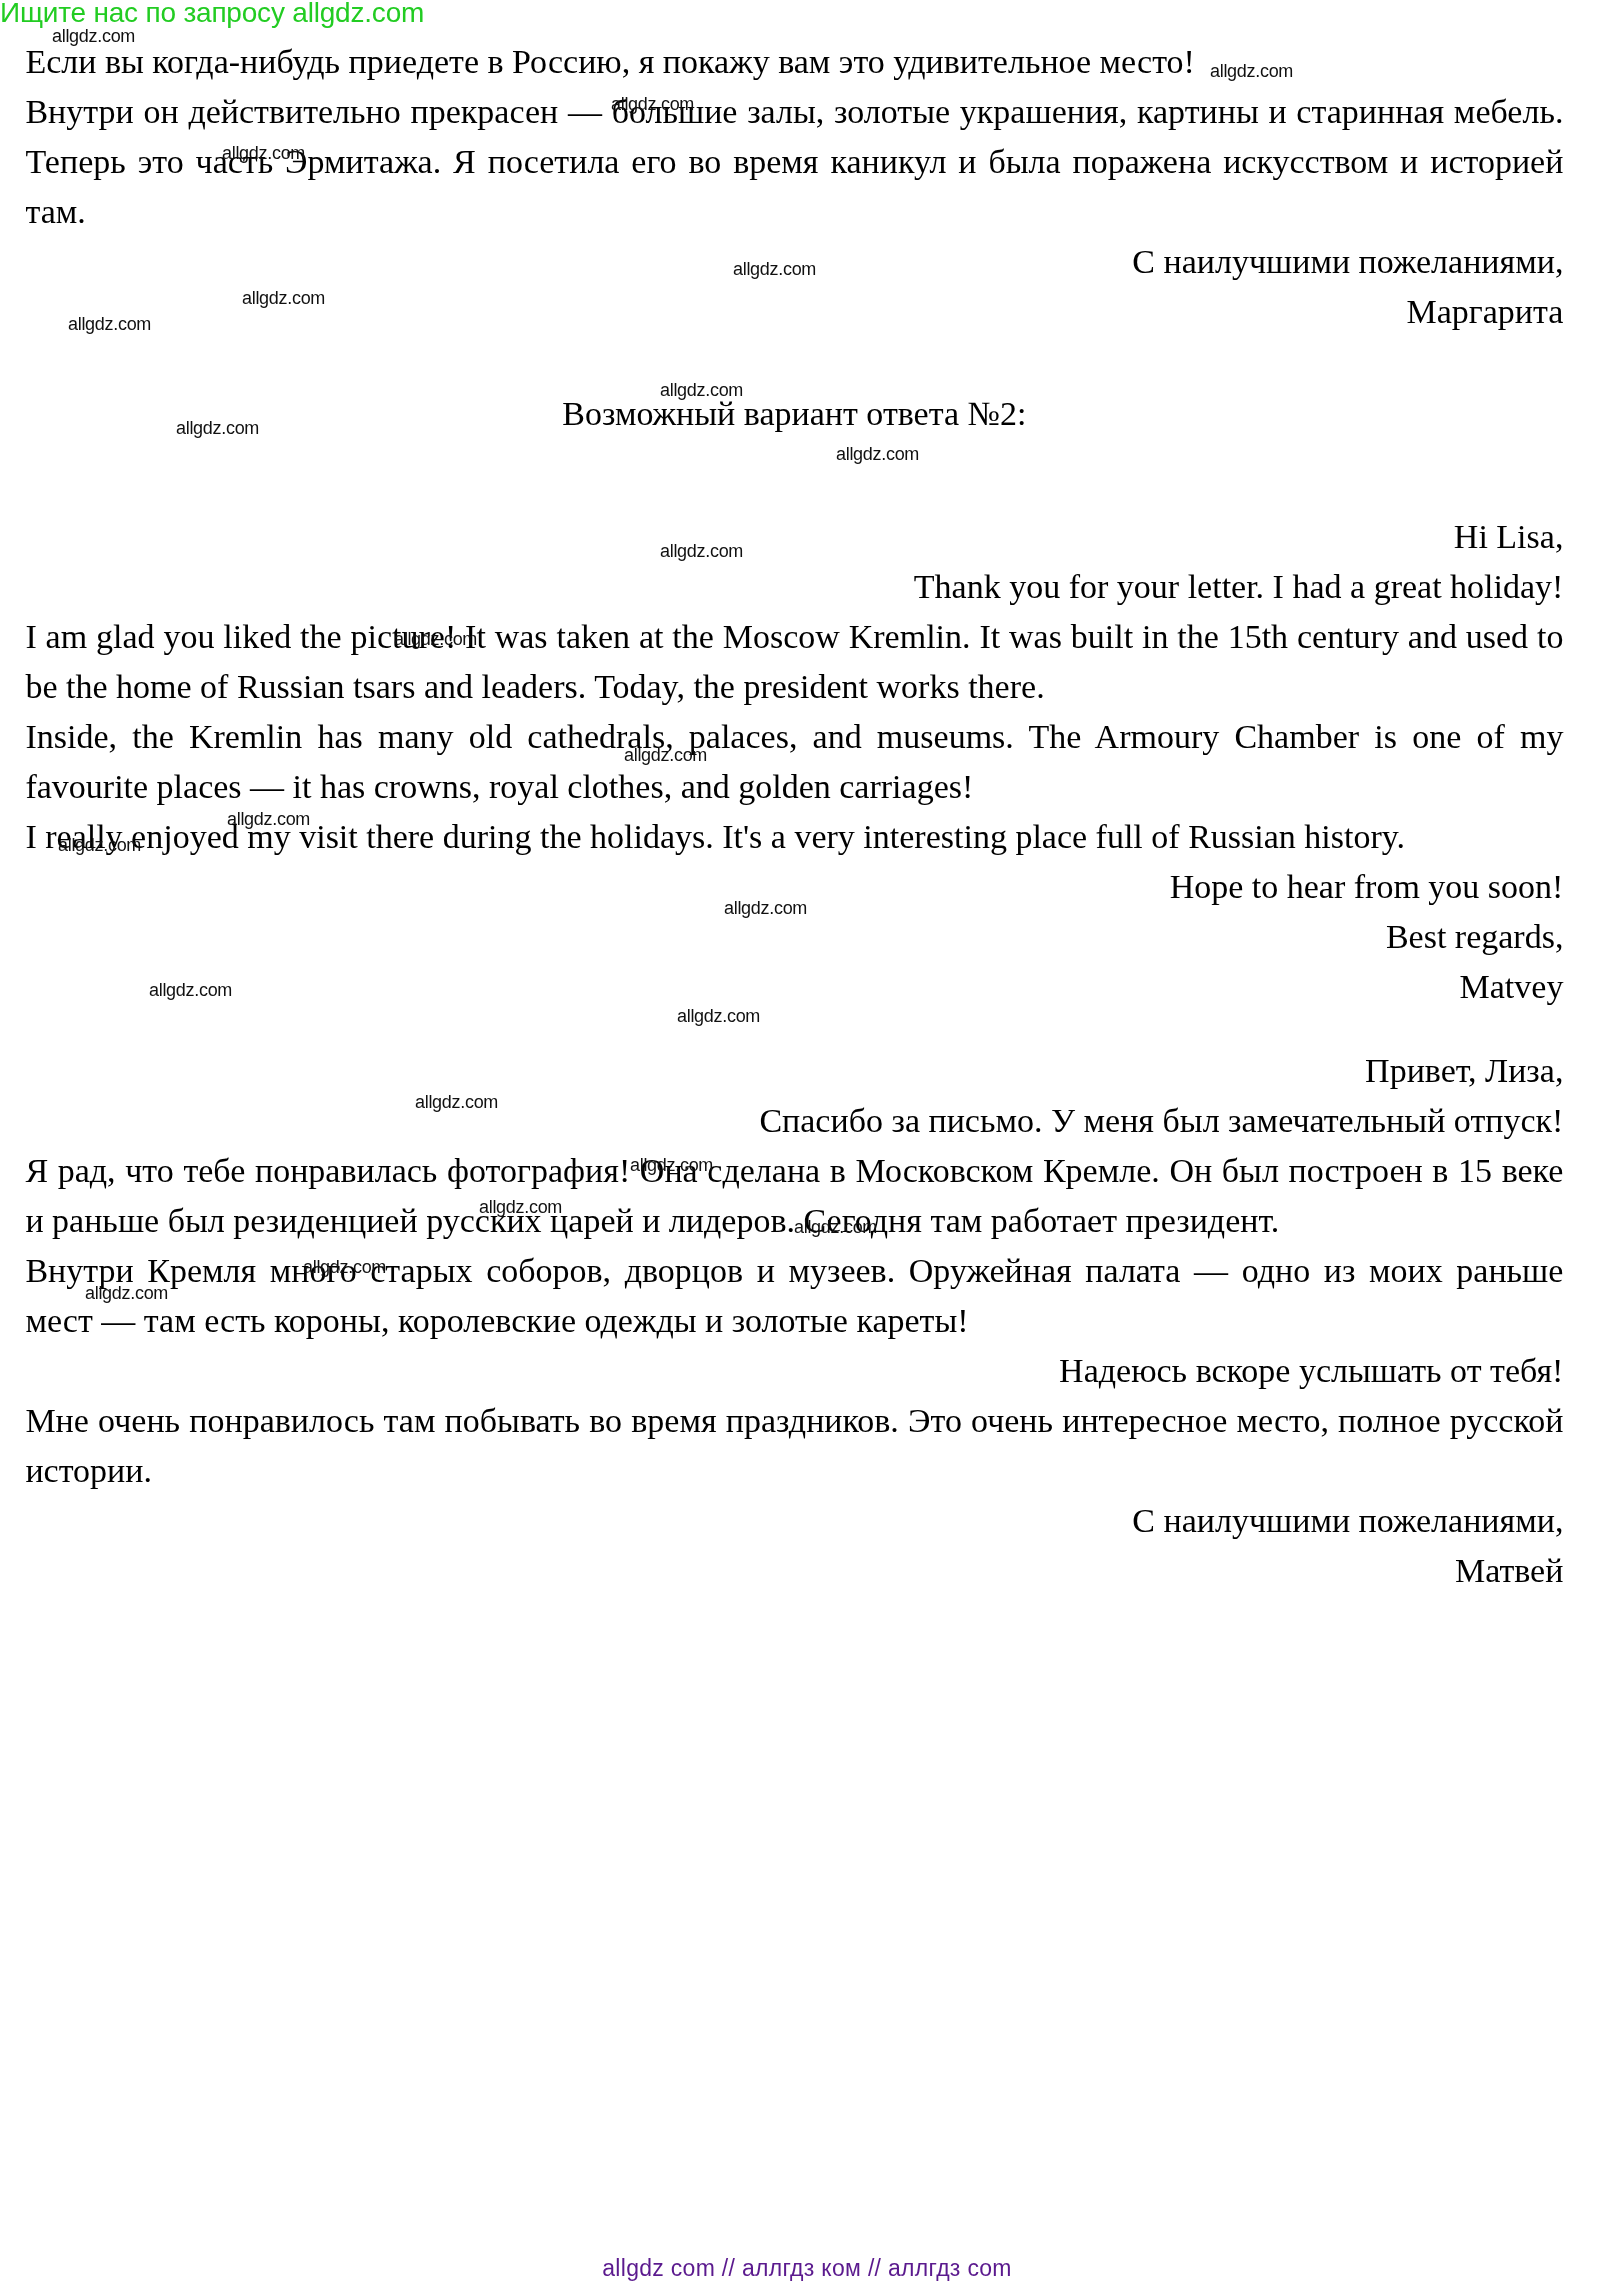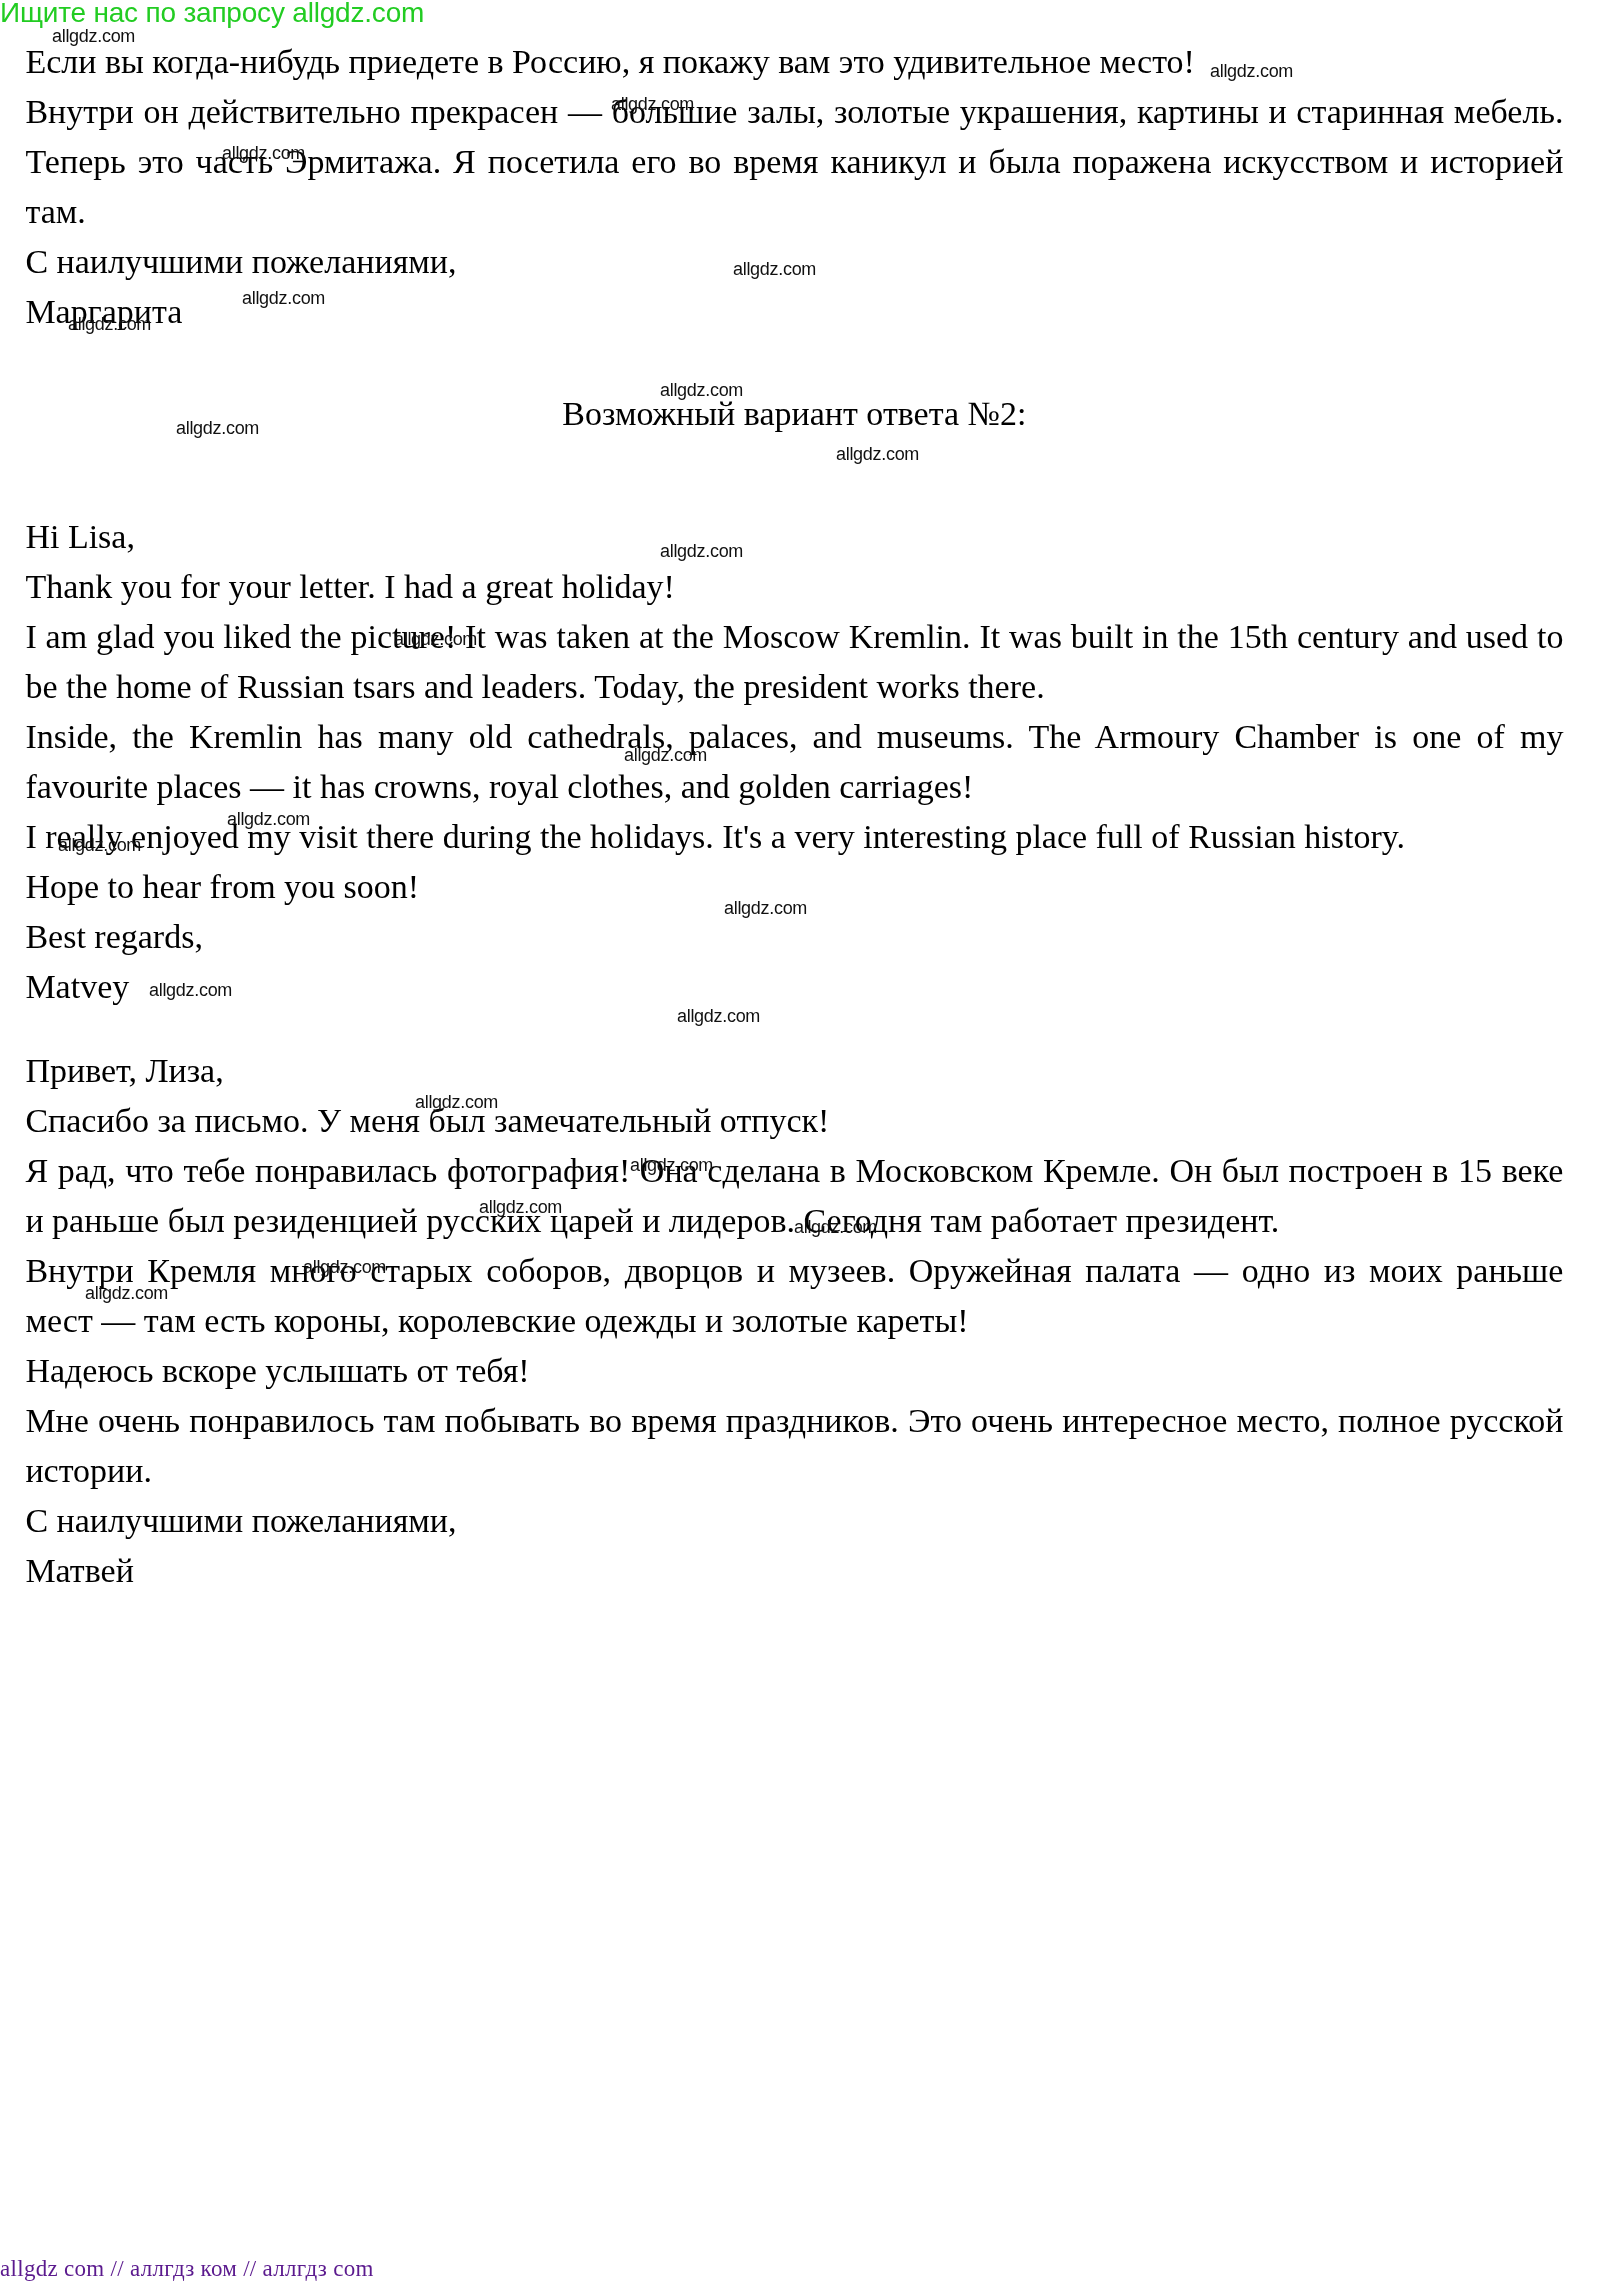--- a/index.html
+++ b/index.html
@@ -46,21 +46,21 @@
     margin: 0 0 0 0;
     text-align: justify;
     text-justify: inter-word;
     font-size: 34px;
     line-height: 50px;
     font-family: "Liberation Serif", "DejaVu Serif", serif;
     color: #000;
     -webkit-font-smoothing: none;
   }
   .para.last-left {
-    text-align: left;
+    text-align: right;
   }
   .gap-md { height: 34px; }
   .gap-lg { height: 52px; }
   .gap-xl { height: 73px; }
 
   .heading {
     font-size: 34px;
     line-height: 50px;
     text-align: center;
   }
@@ -76,21 +76,22 @@
     letter-spacing: -0.3px;
     pointer-events: none;
   }
 
   
   .footer {
     position: absolute;
     left: 0;
     top: 2255px;
     width: 1614px;
-    font-family: Liberation Serif, serif;
+    text-align: center;
+    font-family: Liberation Sans, sans-serif;
     font-size: 23px;
     line-height: 27px;
     color: #5b1a8e;
     white-space: nowrap;
     letter-spacing: 0.3px;
   }
 </style>
 </head>
 <body>
 

